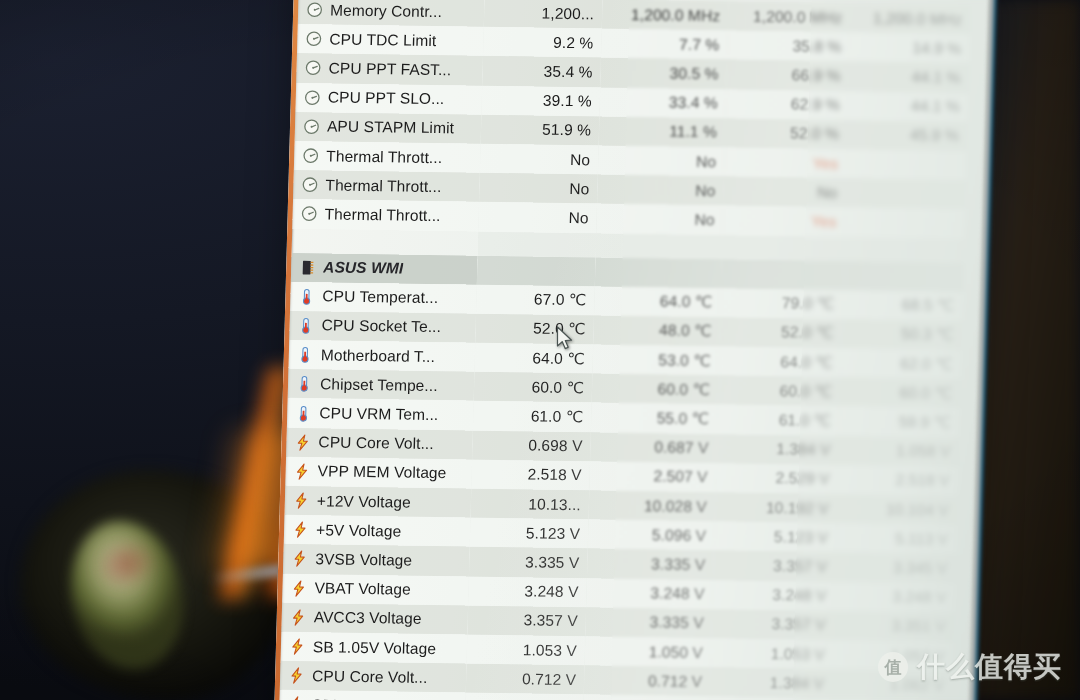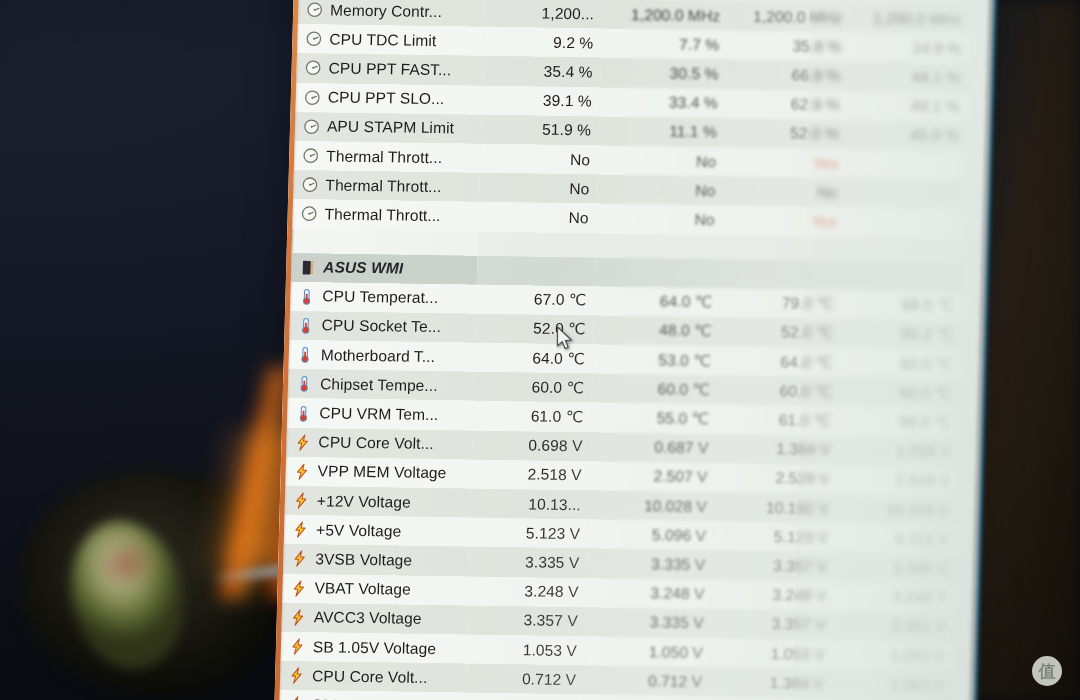--- a/index.html
+++ b/index.html
@@ -552,15 +552,16 @@
   </div>
 
   <div class="right-bezel"></div>
 
   <svg class="cursor" viewBox="0 0 18 26">
     <path d="M1.5,1 L1.5,20 L6.2,15.6 L9.2,22.6 L12.2,21.2 L9.3,14.5 L15.5,14.2 Z" fill="#f2f4f0" stroke="#4a5452" stroke-width="1.2" stroke-linejoin="round"></path>
   </svg>
 
   <div class="watermark">
     <div class="wm-badge">值</div>
+    <div class="wm-text">什么值得买</div>
   </div>
 
 </div>
 
 </body></html>

